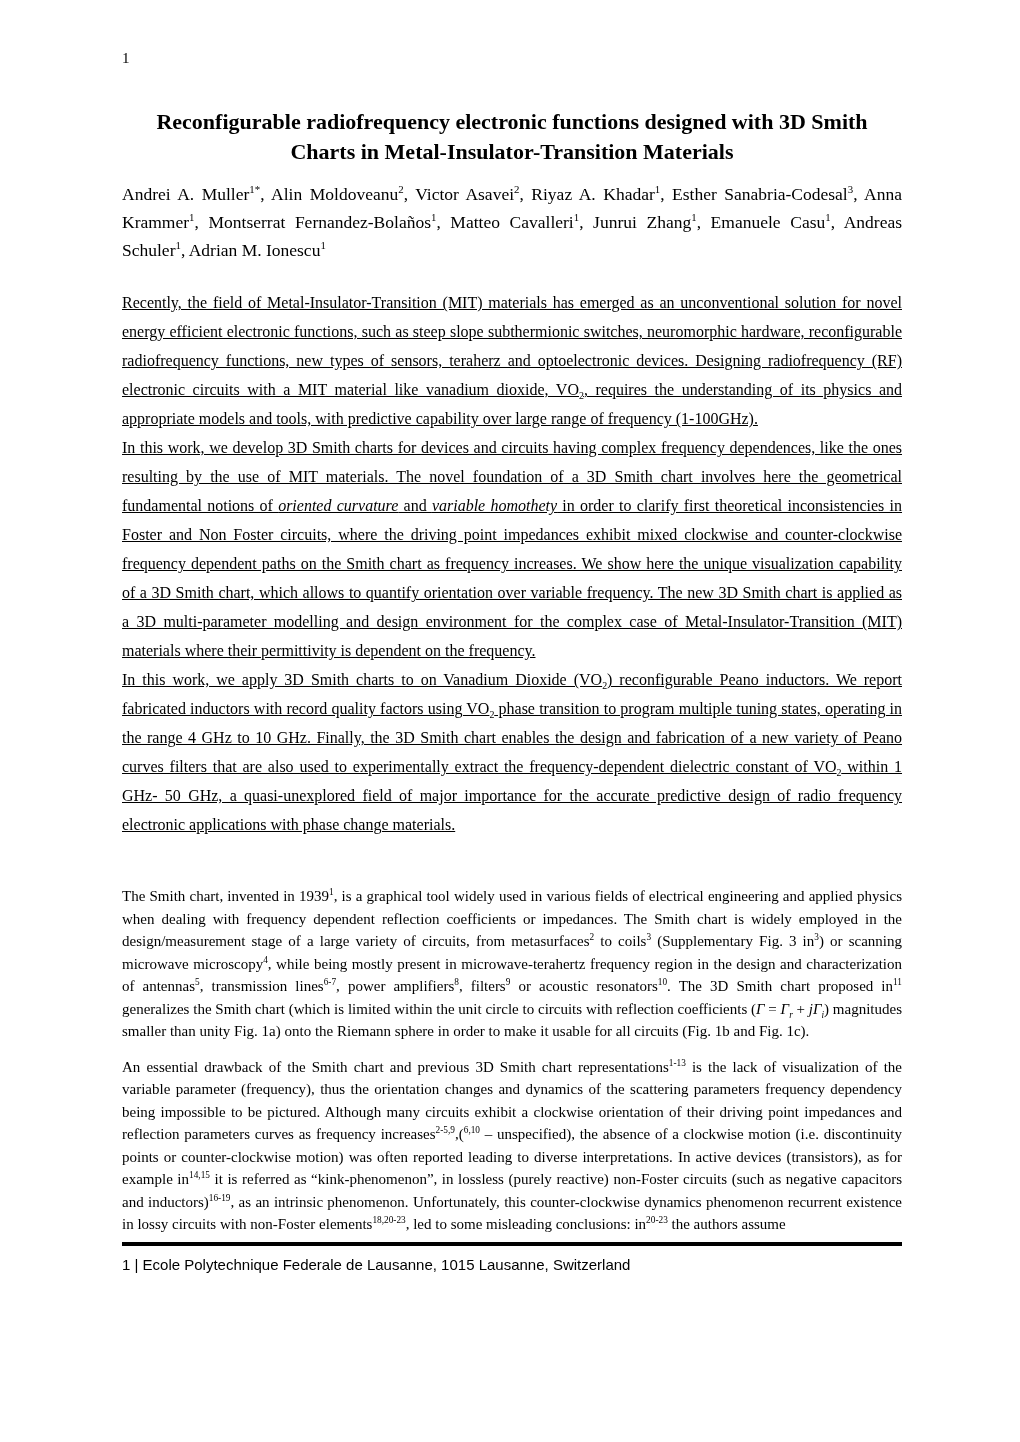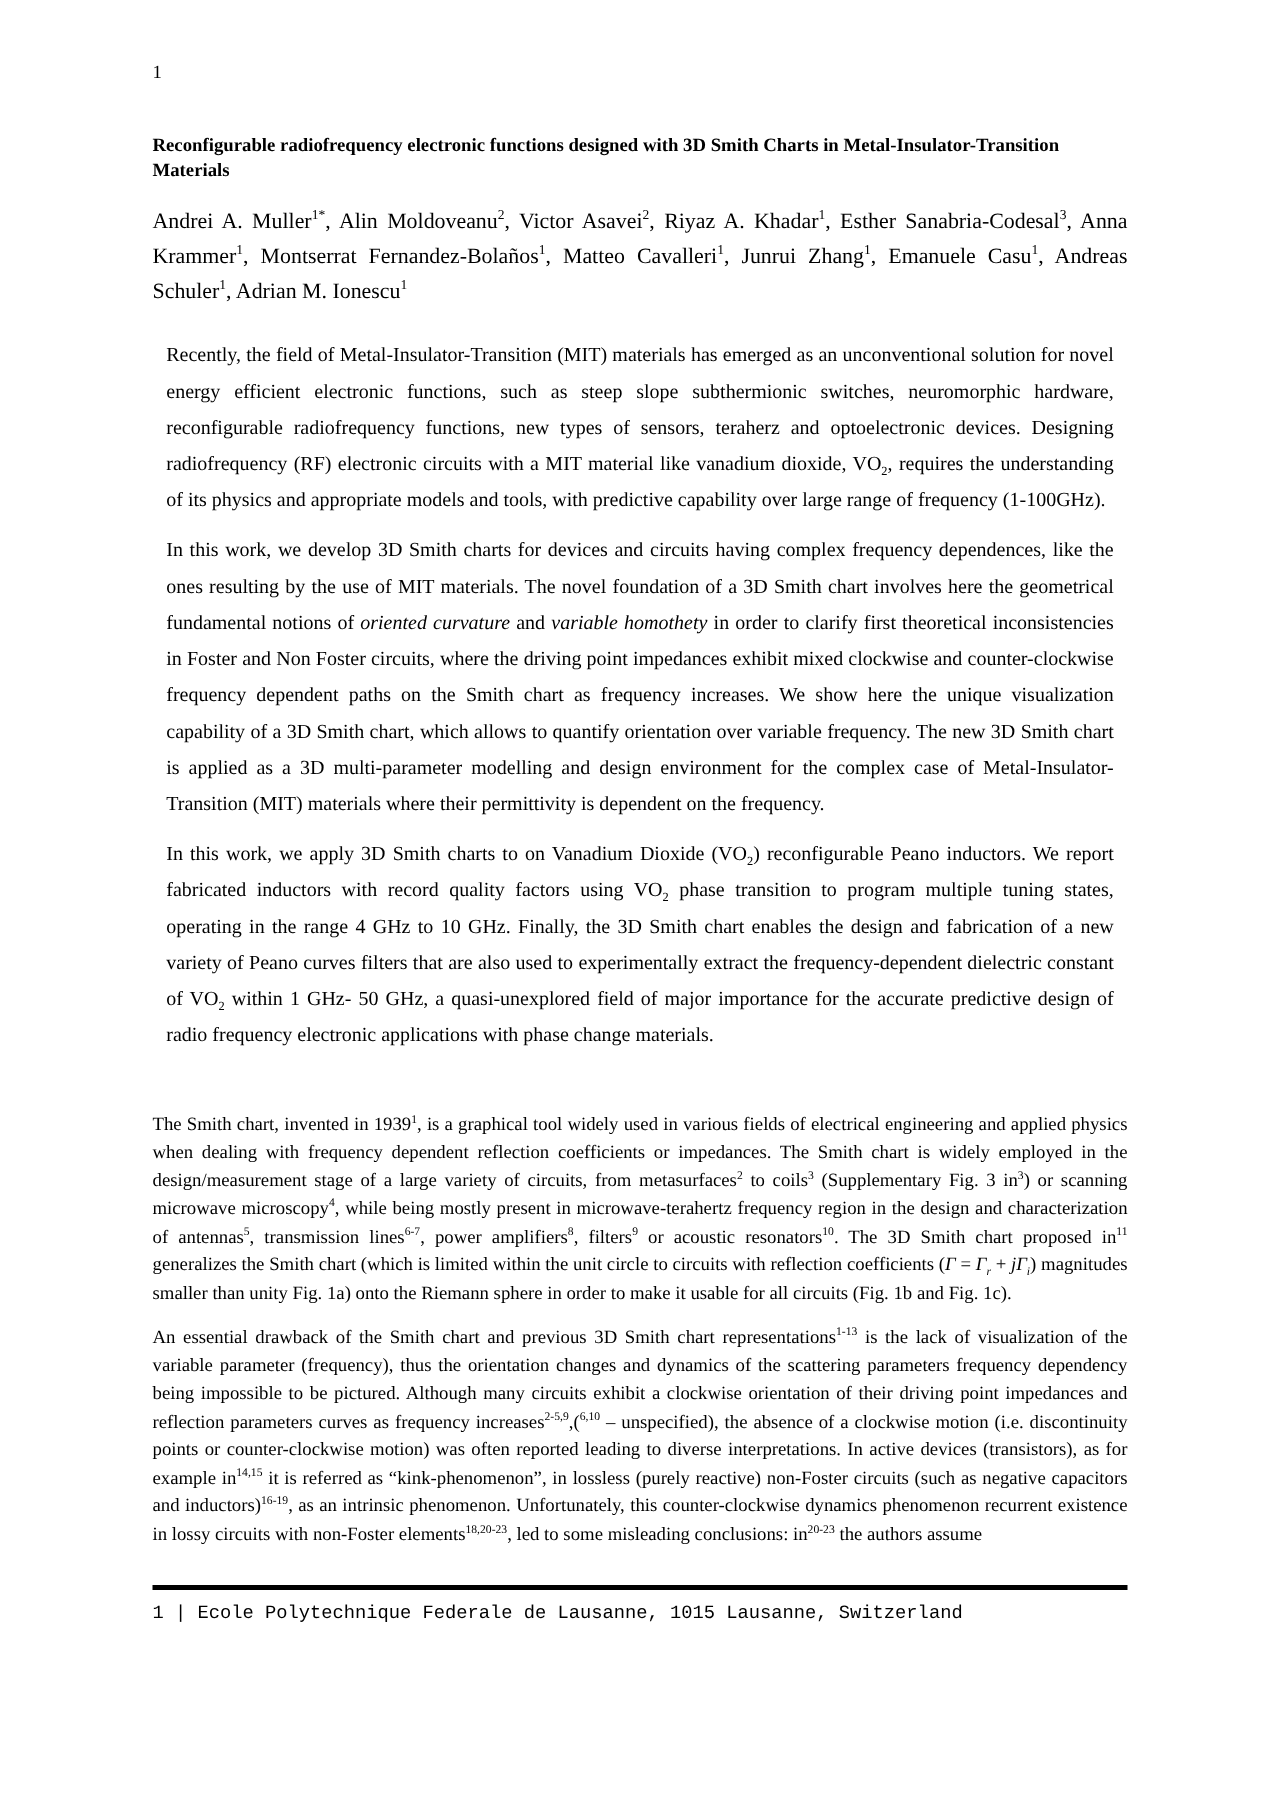--- a/index.html
+++ b/index.html
@@ -4,38 +4,38 @@
 <style>
   html,body{margin:0;padding:0;background:#e8e8e8;}
   .page{
     width:1020px;height:1442px;background:#ffffff;position:relative;
     box-sizing:border-box;padding:50px 118px 0 122px;
     font-family:"Liberation Serif", serif;color:#000;
     overflow:hidden;margin:0 auto;
   }
   .page-number{font-size:15px;margin-bottom:40px;}
   .title{
-    font-size:15px;font-weight:bold;line-height:1.35;margin:0 0 14px 0;
-    text-align:left;
+    font-size:22px;font-weight:bold;line-height:1.35;margin:0 0 14px 0;
+    text-align:center;
   }
   .authors{
     font-size:17.5px;line-height:28px;margin:0 0 24px 0;text-align:justify;
   }
   .abstract p{
-    font-size:16px;line-height:29px;margin:11px;text-align:justify;
+    font-size:16px;line-height:29px;margin:0;text-align:justify;text-decoration:underline;
   }
   .bodytext{margin-top:46px;}
   .bodytext p{
     font-size:15px;line-height:22.5px;margin:0 0 13px 0;text-align:justify;
   }
   sup{font-size:0.62em;vertical-align:super;line-height:0;}
   sub{font-size:0.62em;vertical-align:sub;line-height:0;}
   .footer{
-    position:absolute;left:122px;top:1268px;width:780px;
-    font-family:Liberation Mono, monospace;font-size:15px;line-height:25.5px;
+    position:absolute;left:122px;top:1242px;width:780px;
+    font-family:Liberation Sans, sans-serif;font-size:15px;line-height:25.5px;
   }
   .footer-rule{border-top:4px solid #000;margin-bottom:6px;}
 </style>
 </head>
 <body>
 
 <div class="page">
 
   <div class="page-number">1</div>
 

